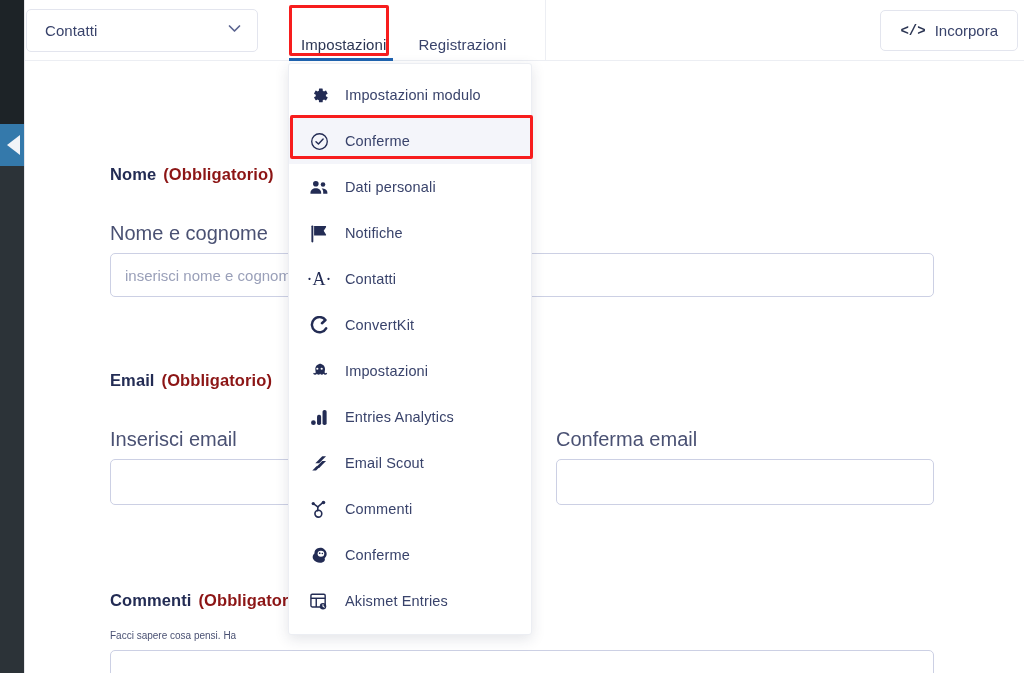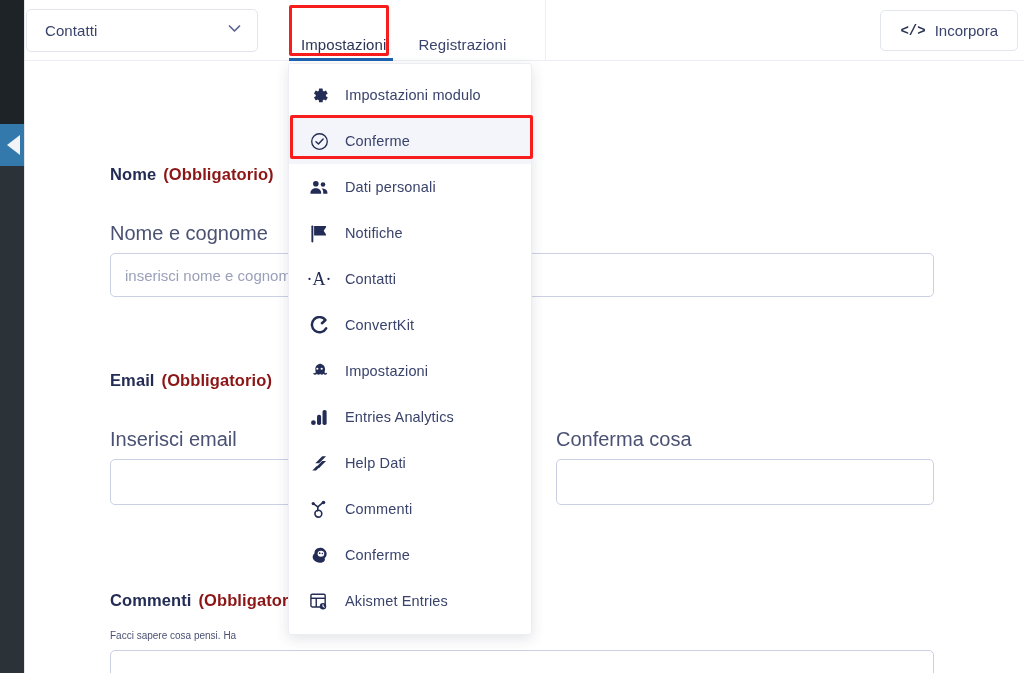--- a/index.html
+++ b/index.html
@@ -303,21 +303,21 @@
       <div class="field-title">
         <span>Email</span><span class="req">(Obbligatorio)</span>
       </div>
 
       <div style="position:absolute; left:0; top:57px; width:824px;">
         <div style="position:absolute; left:0; top:0; width:399px;">
           <div class="sub-label">Inserisci email</div>
           <div class="input-box tall"></div>
         </div>
         <div style="position:absolute; left:446px; top:0; width:378px;">
-          <div class="sub-label">Conferma cosa</div>
+          <div class="sub-label">Conferma email</div>
           <div class="input-box tall"></div>
         </div>
       </div>
     </div>
 
     <div class="field-block" style="left:85px; top:530px; width:824px;">
       <div class="field-title">
         <span>Commenti</span><span class="req">(Obbligatorio)</span>
       </div>
       <div class="help-text" style="margin-top:20px;">Facci sapere cosa pensi. Ha</div>
@@ -407,21 +407,21 @@
     </div>
 
     <div class="menu-item">
       <span class="menu-icon">
         <svg width="19" height="19" viewBox="0 0 20 20" fill="#232c54">
           <path d="M16.9 2.4 L9.6 9.7 L5.6 9.7 L12.9 2.4z"></path>
           <path d="M16.9 7.4 L9.6 14.7 L5.6 14.7 L12.9 7.4z"></path>
           <path d="M10.9 12.9 L6.4 17.4 L2.4 17.4 L6.9 12.9z"></path>
         </svg>
       </span>
-      <span class="menu-label">Help Dati</span>
+      <span class="menu-label">Email Scout</span>
     </div>
 
     <div class="menu-item">
       <span class="menu-icon">
         <svg width="19" height="19" viewBox="0 0 20 20" fill="none">
           <path d="M13.2 3 L8.2 7.2" stroke="#232c54" stroke-width="1.7" stroke-linecap="round"></path>
           <path d="M8.2 7.2 L4.3 4.3" stroke="#232c54" stroke-width="1.7" stroke-linecap="round"></path>
           <path d="M8.2 7.2 L8.2 11.4" stroke="#232c54" stroke-width="1.7" stroke-linecap="round"></path>
           <circle cx="14.2" cy="2.6" r="1.9" fill="#232c54"></circle>
           <circle cx="3.4" cy="3.7" r="1.7" fill="#232c54"></circle>

